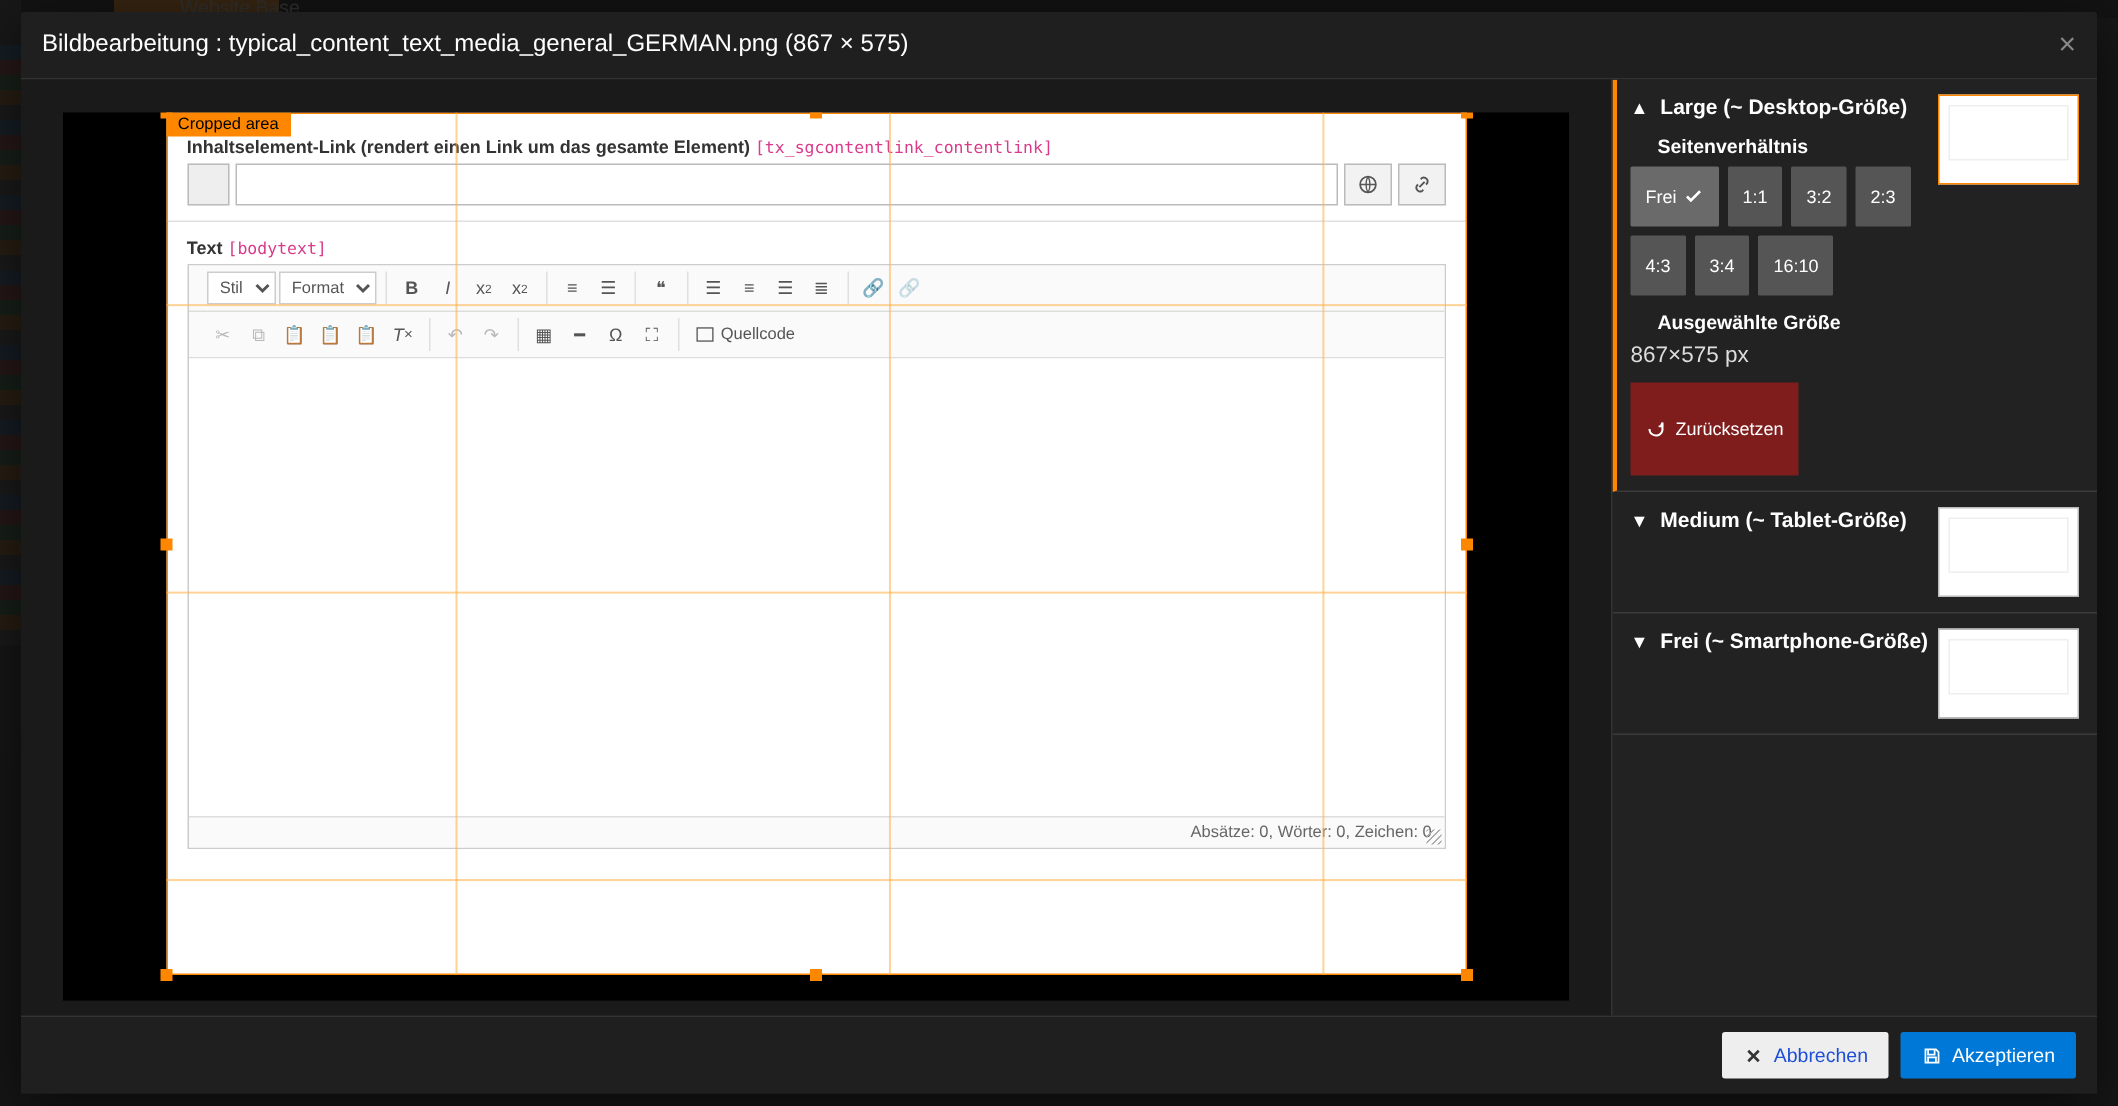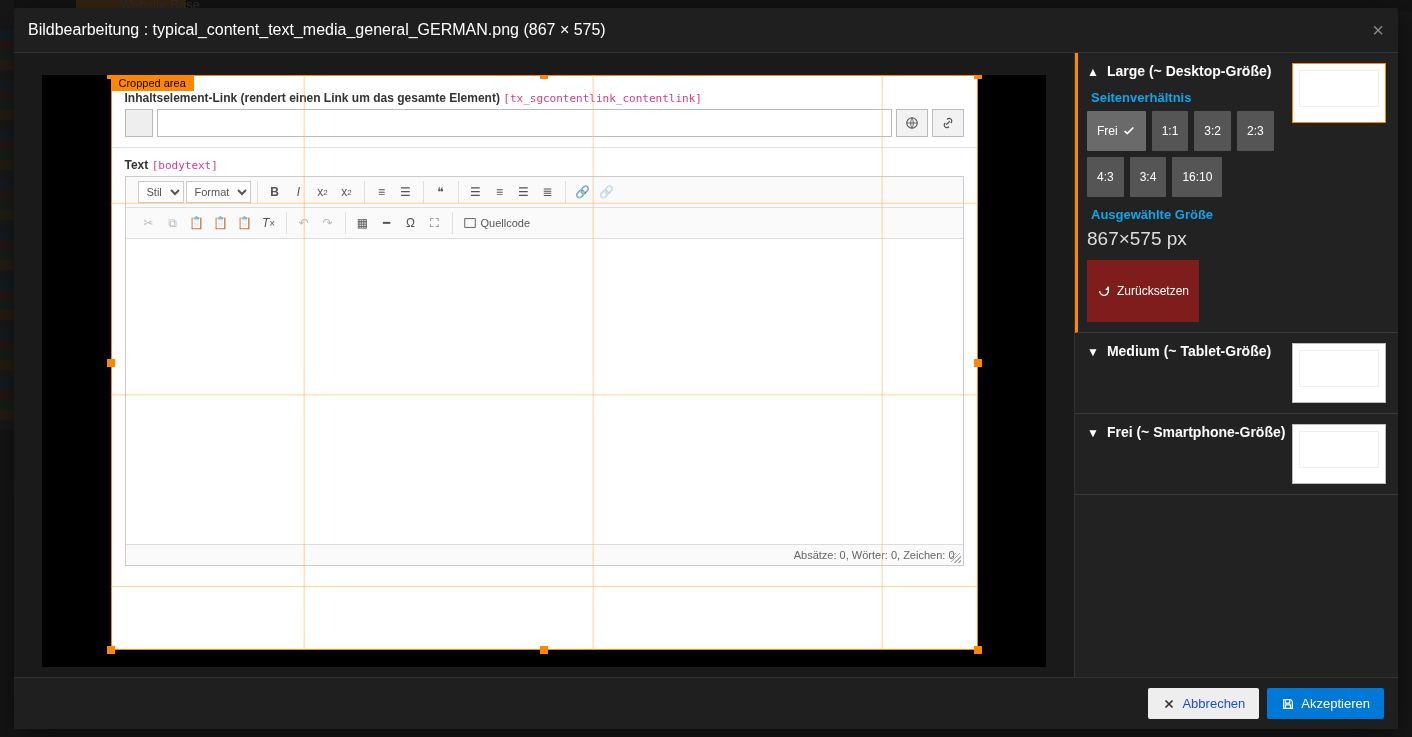--- a/index.html
+++ b/index.html
@@ -72,25 +72,25 @@
   .variant-head { display:flex; gap:8px; align-items:flex-start; font-size:14px; font-weight:bold; color:#fff; cursor:pointer; }
   .variant-head .chev { font-size:12px; margin-top:2px; }
   .variant-head .title { flex:1; line-height:1.2; }
   .thumb { float:right; width:94px; height:60px; background:#fff; border:1px solid #ff8700; margin-left:6px; position:relative; }
   .thumb.inactive { border-color:#bbb; }
   .thumb::after { content:""; position:absolute; top:6px; left:6px; right:6px; height:35px;
      background: linear-gradient(#fff,#fff); border:1px solid #eee; }
   .thumb .line { position:absolute; left:8px; right:8px; height:2px; background:#ddd; }
   .thumb .l1 { top:10px; width:45px; background:#d66; } .thumb .l2 { top:18px; } .thumb .l3 { top:24px; } .thumb .l4 { top:30px; }
 
-  .section-label { font-size:13px; font-weight:bold; margin:10px 4px 6px; color:#0ea5e9; }
+  .section-label { font-size:13px; font-weight:bold; margin:10px 18px 6px; color:#ffffff; }
   .ratio-row { display:flex; flex-wrap:wrap; gap:6px; }
   .ratio-btn { background:#555; color:#fff; padding:13px 10px; font-size:12px; cursor:pointer; border-radius:1px; display:flex; align-items:center; gap:4px; }
   .ratio-btn.active { background:#6a6a6a; }
-  .size-val { font-size:19px; margin:4px 0 10px; color:#ddd; }
+  .size-val { font-size:15px; margin:4px 0 10px; color:#ddd; }
   .reset-btn { background:#7f1d1d; color:#fff; padding:24px 10px; font-size:12px; cursor:pointer; display:inline-flex; gap:6px; align-items:center; }
 
   .modal-footer { padding:10px 14px; display:flex; justify-content:flex-end; gap:8px; background:#1f1f1f; border-top:1px solid #333; }
   .fbtn { padding:8px 14px; font-size:13px; border-radius:2px; display:inline-flex; align-items:center; gap:6px; cursor:pointer; }
   .fbtn.cancel { background:#eee; color:#1d4ed8; }
   .fbtn.accept { background:#0078d7; color:#fff; }
 
   .svgicon { width:14px; height:14px; fill:currentColor; }
 
   .clearfix::after { content:""; display:block; clear:both; }

